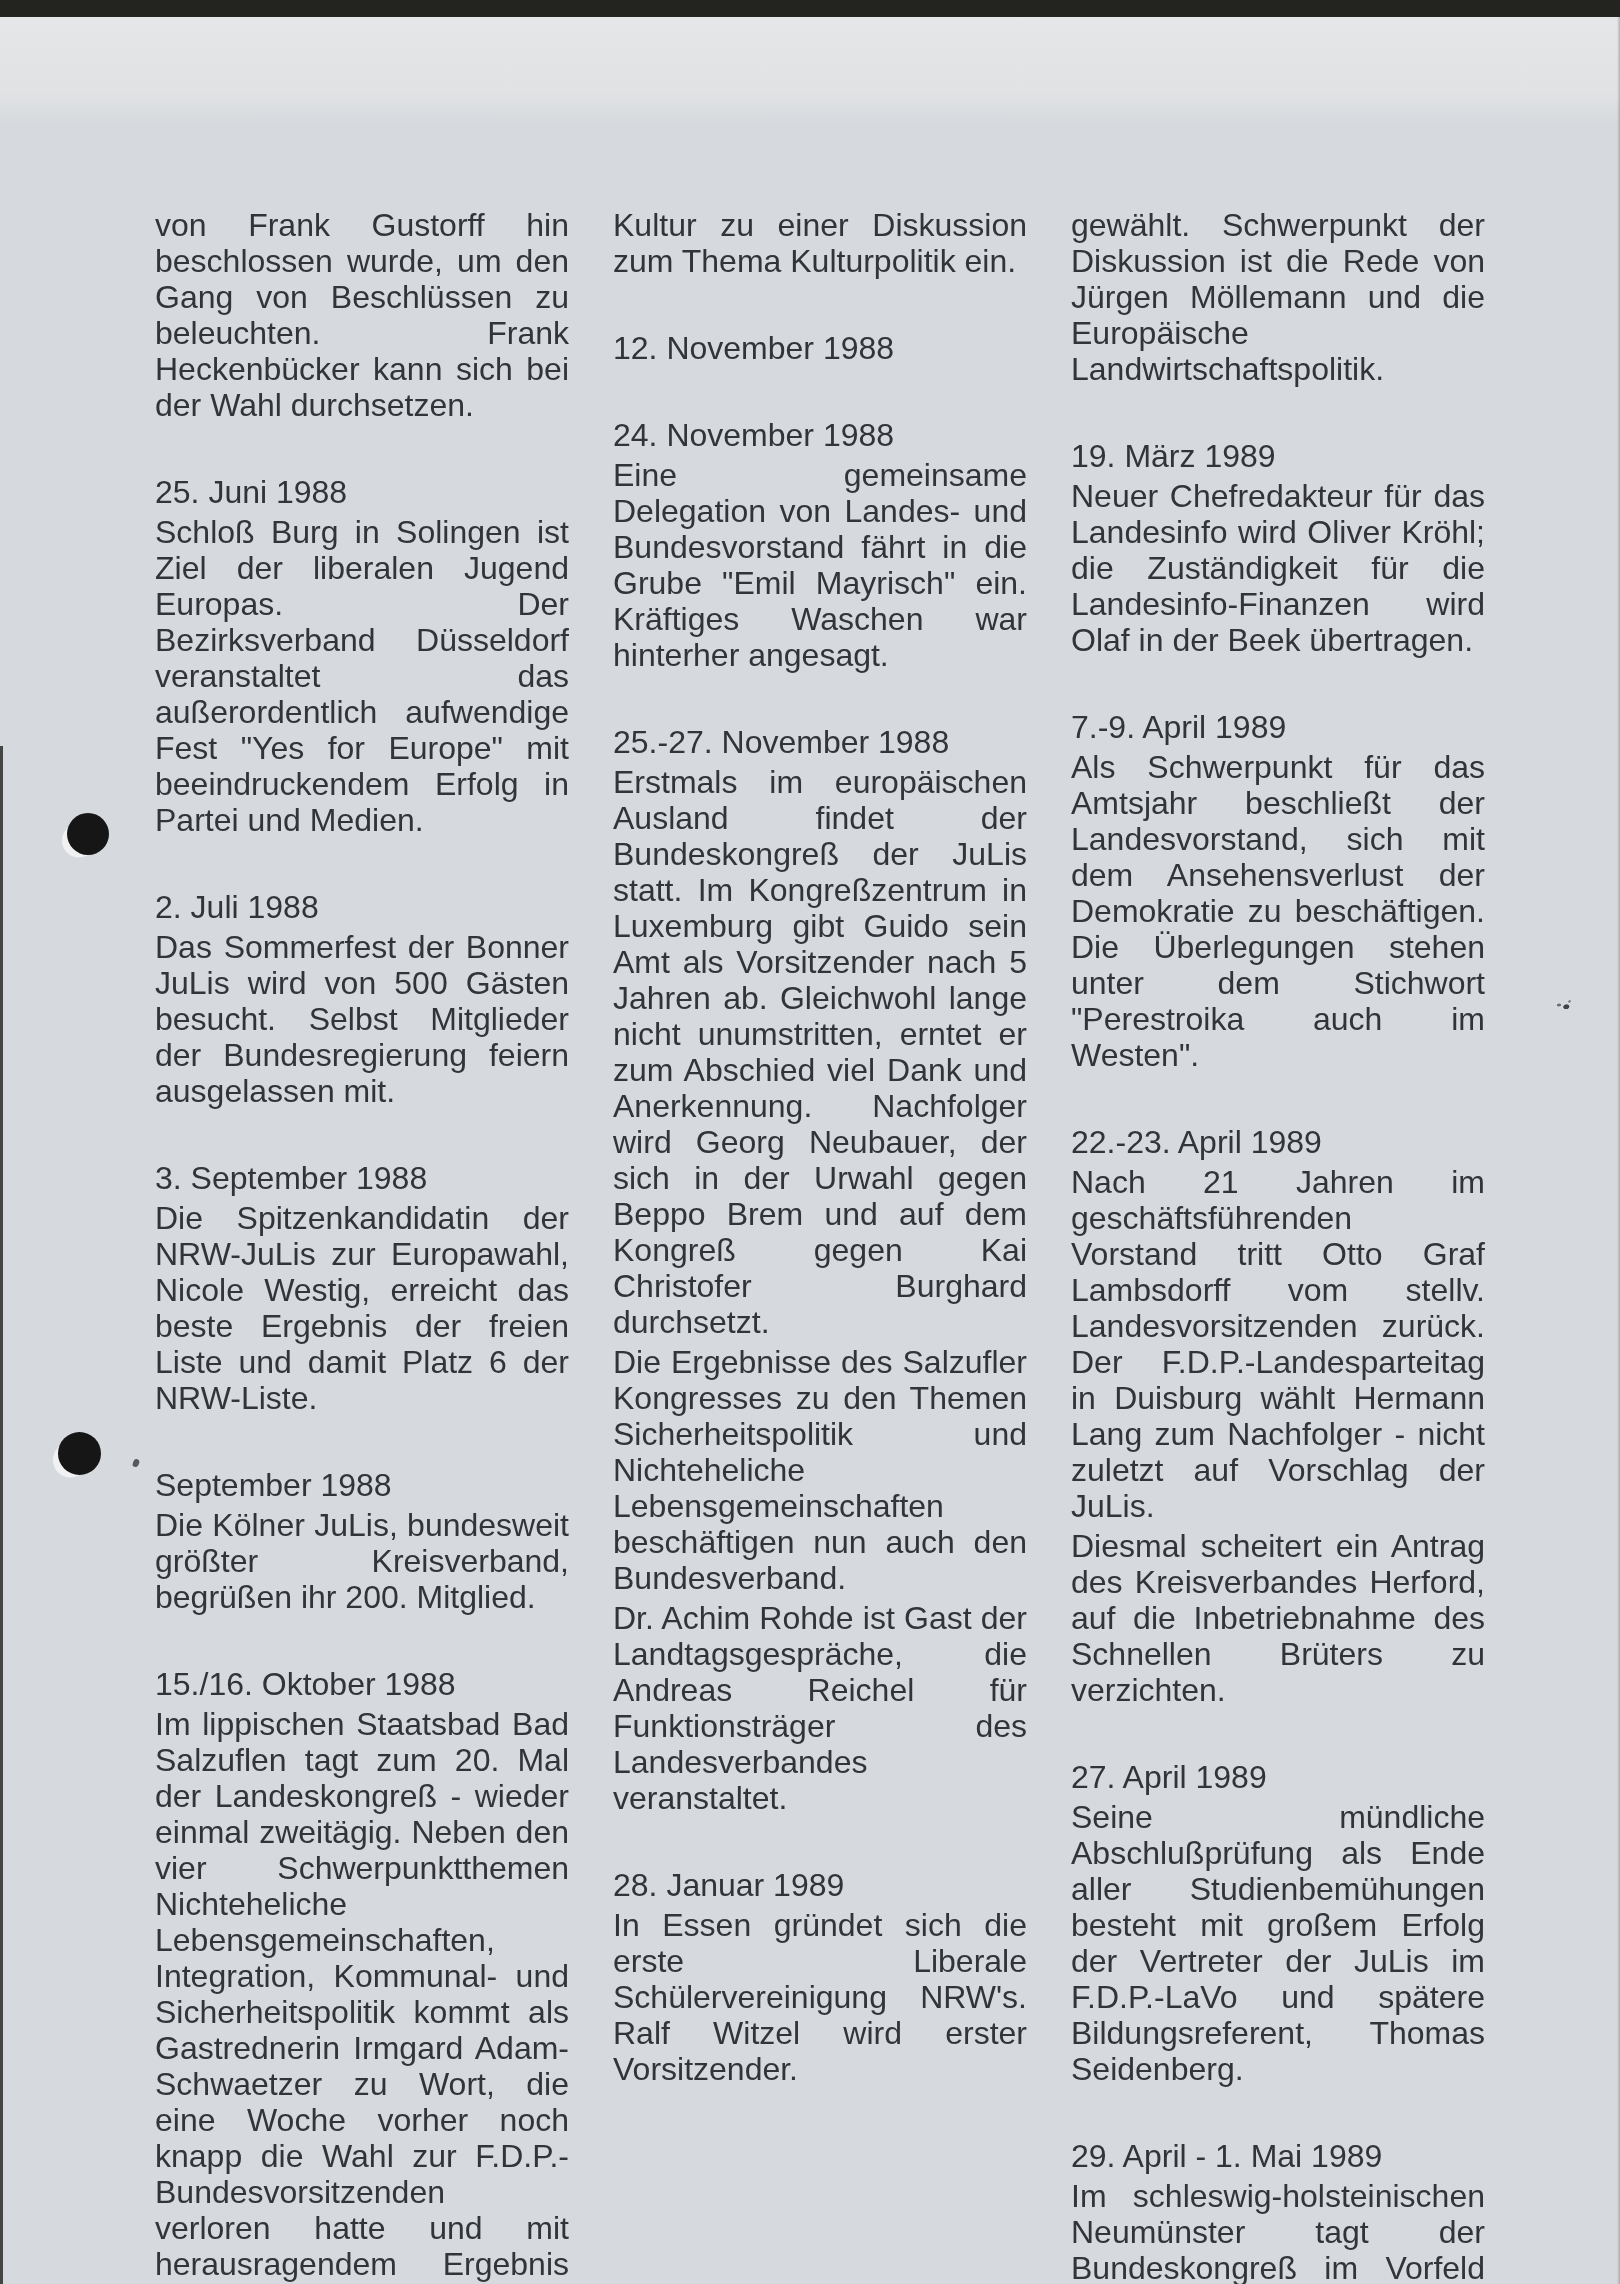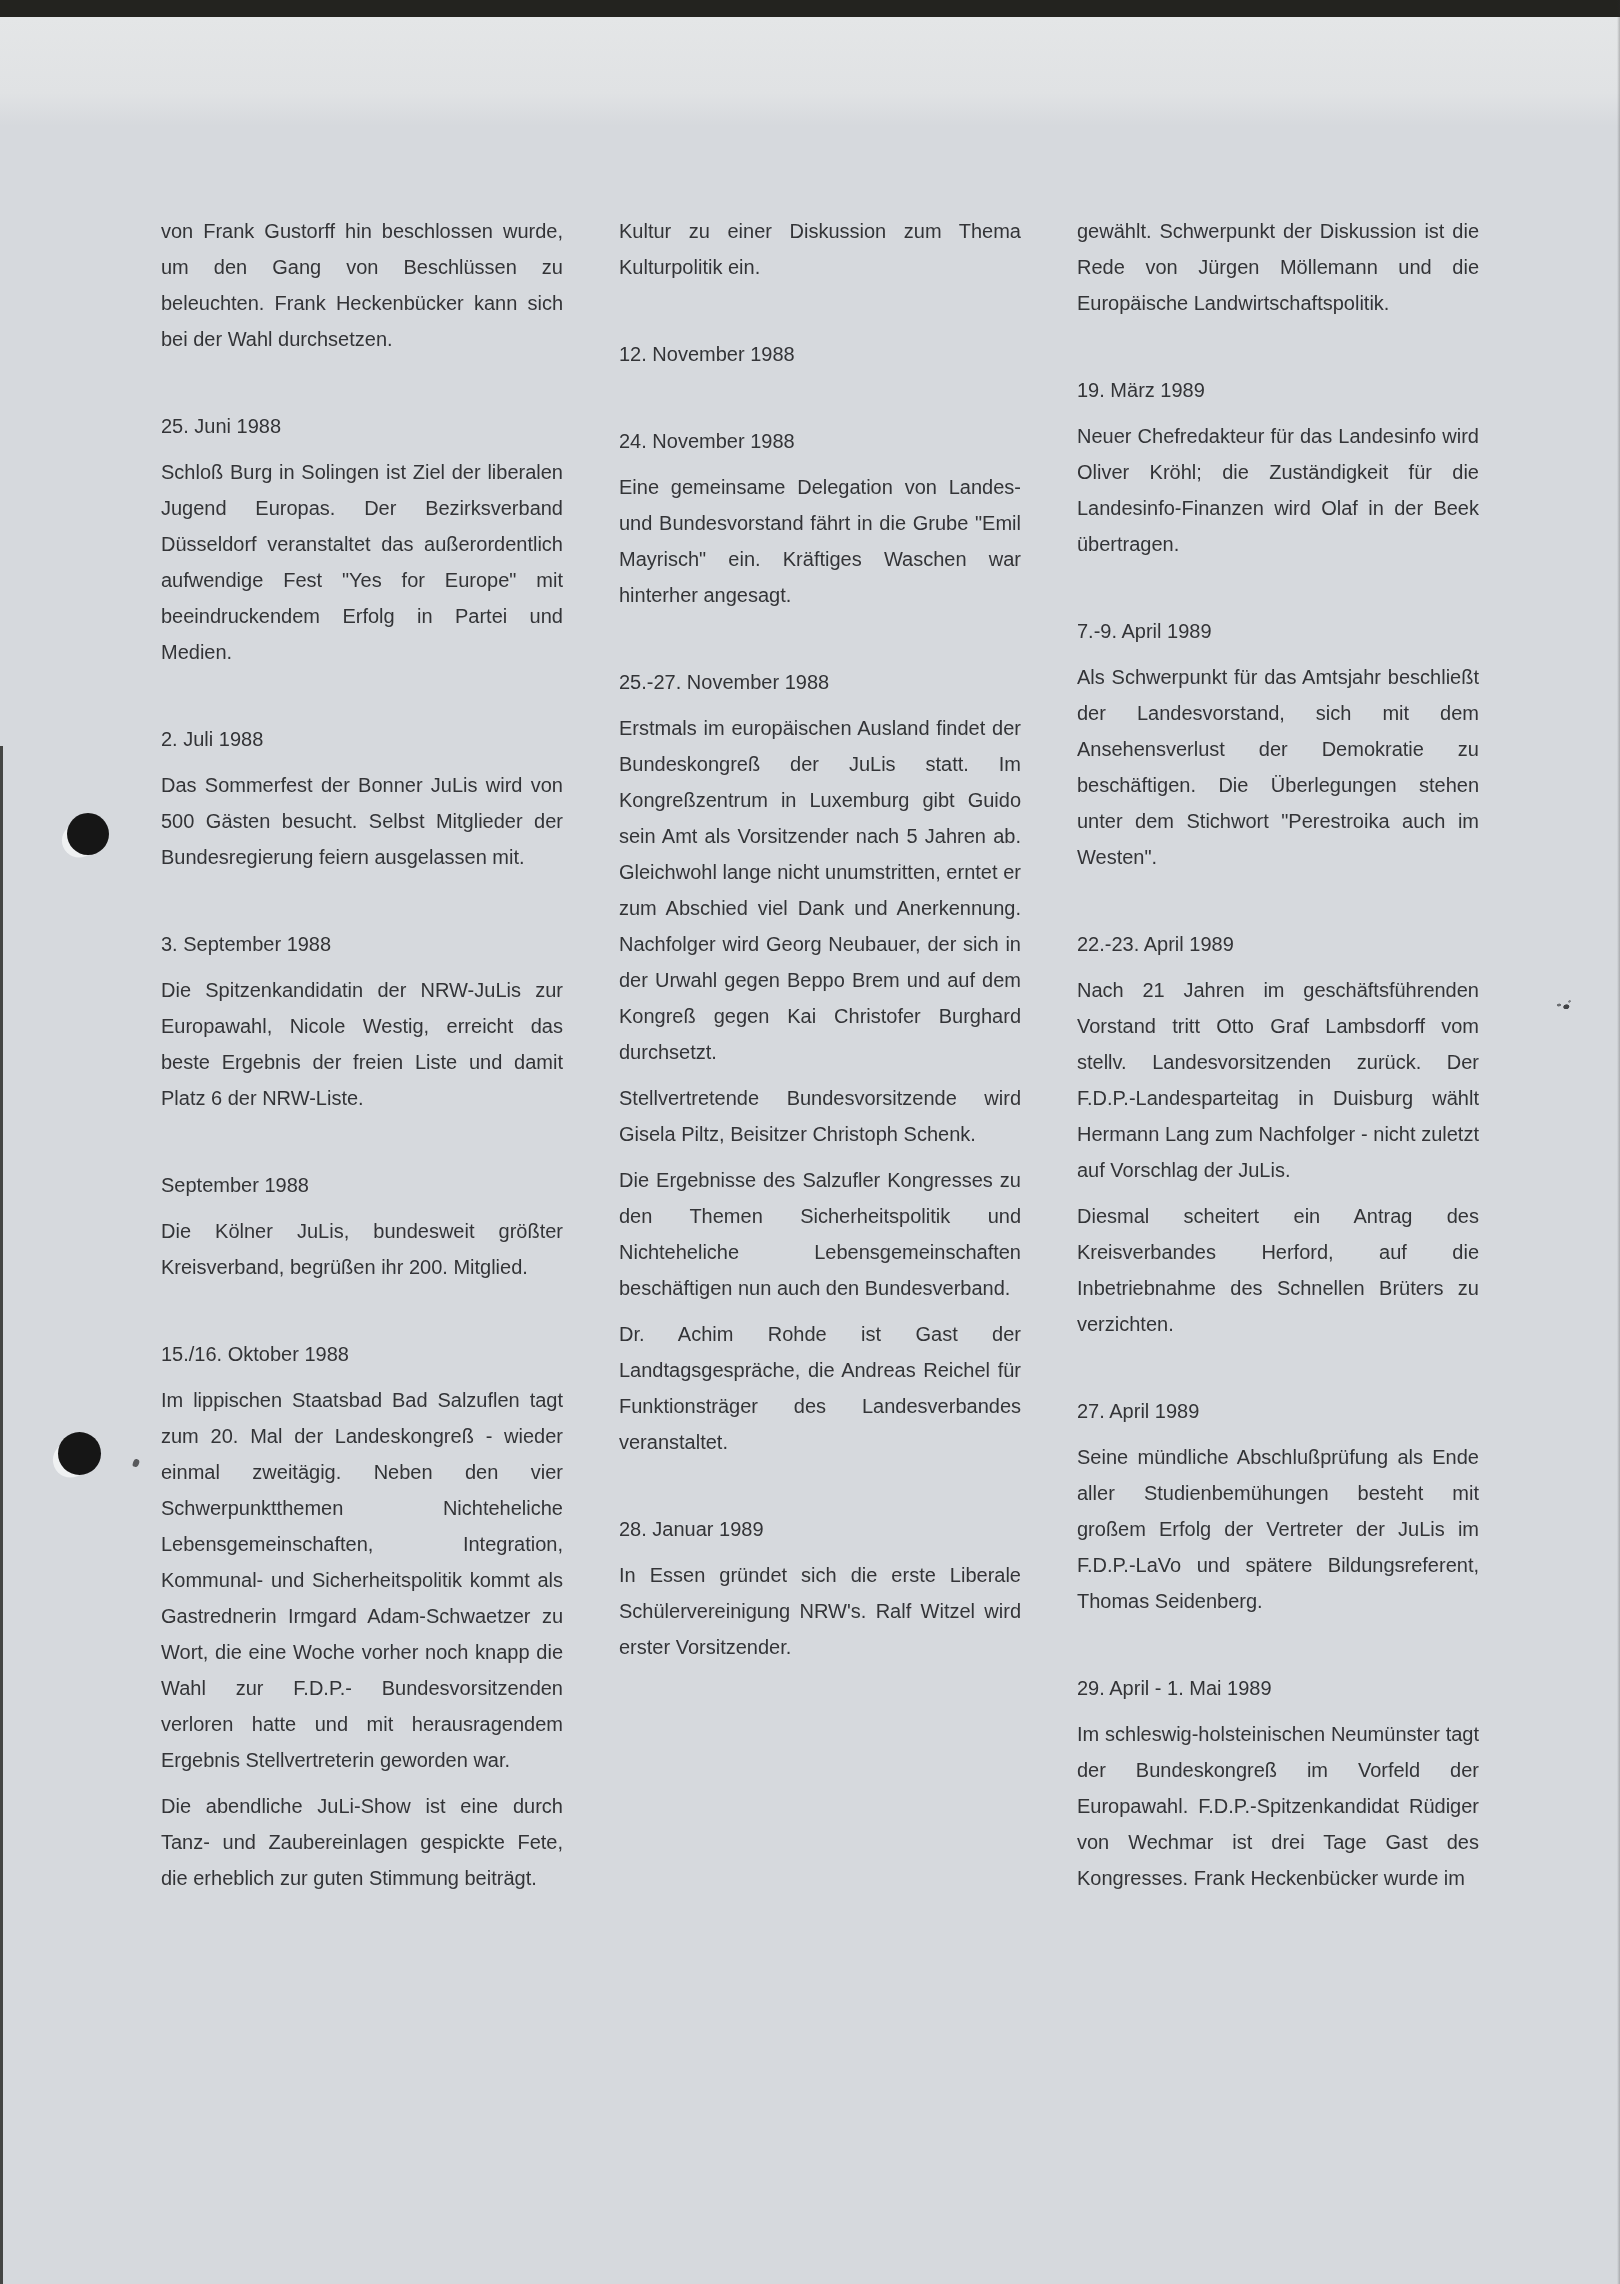--- a/index.html
+++ b/index.html
@@ -77,23 +77,23 @@
     flex: 0 0 422px;
     color: var(--ink, #333437);
     font-size: 29px;
     line-height: 36px;
     text-align: justify;
     hyphens: auto;
     -webkit-hyphens: auto;
     overflow-wrap: break-word;
   }
   .col p, .col h3 {
-    margin: 10px;
+    margin: 4px;
     padding: 0;
-    font-size: 20px;
+    font-size: 32px;
     font-weight: 400;
     line-height: 36px;
   }
   .col h3 {
     margin-top: 51px;
     text-align: left;
     hyphens: none;
   }
   .col h3:first-child { margin-top: 0; }
 </style>
@@ -128,21 +128,20 @@
 
   </div>
 
   <div class="col">
     <p>Kultur zu einer Diskussion zum Thema Kulturpolitik ein.</p>
     <h3>12. November 1988</h3>
     <h3>24. November 1988</h3>
     <p>Eine gemeinsame Delegation von Landes- und Bundesvorstand fährt in die Grube "Emil Mayrisch" ein. Kräftiges Waschen war hinterher angesagt.</p>
     <h3>25.-27. November 1988</h3>
     <p>Erstmals im europäischen Ausland findet der Bundeskongreß der JuLis statt. Im Kongreßzentrum in Luxemburg gibt Guido sein Amt als Vorsitzender nach 5 Jahren ab. Gleichwohl lange nicht unumstritten, erntet er zum Abschied viel Dank und Anerkennung. Nachfolger wird Georg Neubauer, der sich in der Urwahl gegen Beppo Brem und auf dem Kongreß gegen Kai Christofer Burghard durchsetzt.</p>
-    <p>Stellvertretende Bundesvorsitzende wird Gisela Piltz, Beisitzer Christoph Schenk.</p>
     <p>Die Ergebnisse des Salzufler Kongresses zu den Themen Sicherheitspolitik und Nichteheliche Lebensgemeinschaften beschäftigen nun auch den Bundesverband.</p>
     <p>Dr. Achim Rohde ist Gast der Landtagsgespräche, die Andreas Reichel für Funktionsträger des Landesverbandes veranstaltet.</p>
     <h3>28. Januar 1989</h3>
     <p>In Essen gründet sich die erste Liberale Schülervereinigung NRW's. Ralf Witzel wird erster Vorsitzender.</p>
 
   </div>
 
   <div class="col">
     <p>gewählt. Schwerpunkt der Diskussion ist die Rede von Jürgen Möllemann und die Europäische Landwirtschaftspolitik.</p>
     <h3>19. März 1989</h3>

